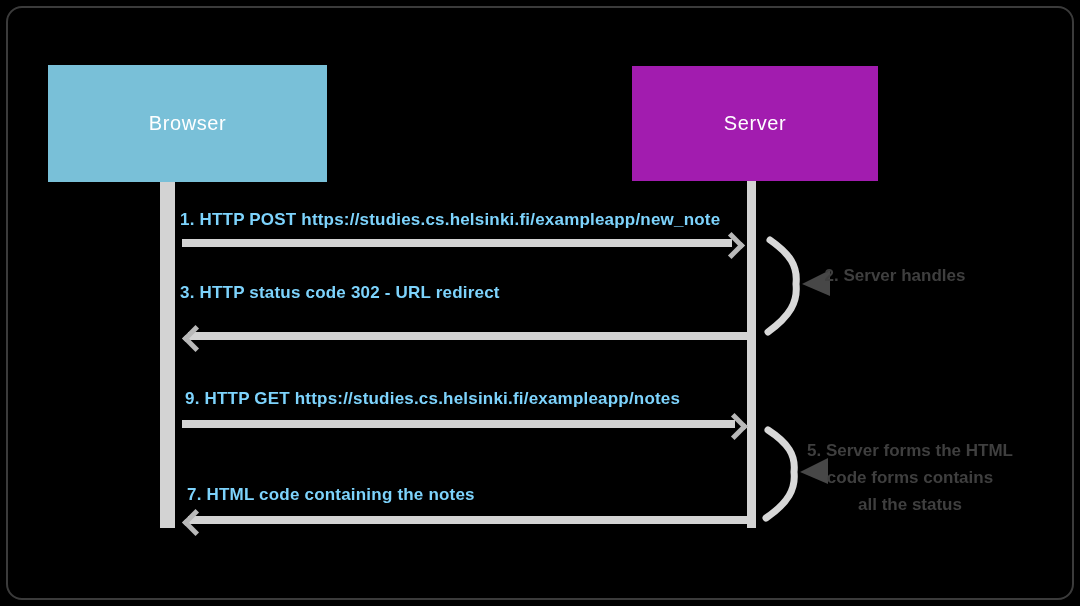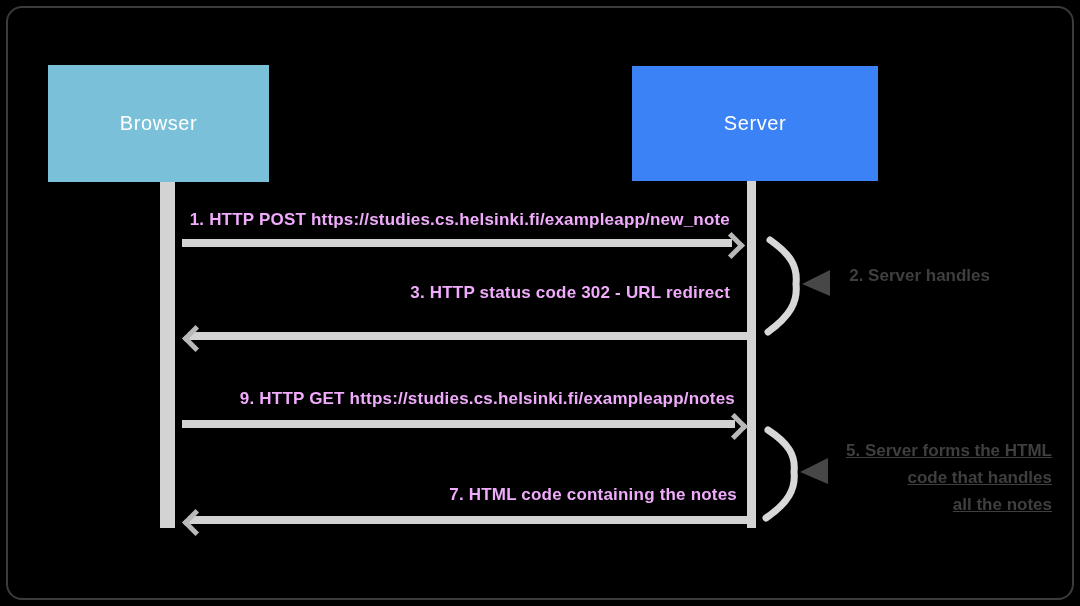--- a/index.html
+++ b/index.html
@@ -10,46 +10,46 @@
   }
   .frame{
     position:absolute;left:6px;top:6px;width:1064px;height:590px;
     border:2px solid rgba(130,130,130,.45);border-radius:16px;
     pointer-events:none;
   }
   .actor-box{
     position:absolute;display:flex;align-items:center;justify-content:center;
     color:#fff;font-size:20px;letter-spacing:.6px;font-weight:500;
   }
-  .actor-browser{left:48px;top:65px;width:221px;height:117px;background:#79c0d8;}
-  .actor-server{left:632px;top:66px;width:246px;height:115px;background:#3b82f6;}
+  .actor-browser{left:48px;top:65px;width:279px;height:117px;background:#79c0d8;}
+  .actor-server{left:632px;top:66px;width:246px;height:115px;background:#a21caf;}
   .lifeline{position:absolute;background:#d3d3d3;}
   .lifeline-browser{left:160px;top:182px;width:15px;height:346px;}
   .lifeline-server{left:747px;top:181px;width:9px;height:347px;}
   .msg-line{position:absolute;height:8px;background:#d3d3d3;}
   .msg-label{
-    position:absolute;text-align:right;color:#f0abfc;
+    position:absolute;text-align:left;color:#7dd3fc;
     font-size:17px;font-weight:bold;letter-spacing:.2px;white-space:nowrap;
   }
   .chevron{position:absolute;width:14px;height:14px;}
   .chevron-right{
     border-top:5px solid #b9b9b9;border-right:5px solid #b9b9b9;
     transform:rotate(45deg);
   }
   .chevron-left{
     border-top:5px solid #b9b9b9;border-right:5px solid #b9b9b9;
     transform:rotate(-135deg);
   }
   .brace-svg{position:absolute;}
   .server-note{
-    position:absolute;text-align:right;color:#3f3f3f;
+    position:absolute;text-align:center;color:#3f3f3f;
     font-size:17px;font-weight:bold;line-height:27px;white-space:nowrap;
   }
   .note-1{left:800px;top:262px;width:190px;}
-  .note-2{left:832px;top:437px;width:220px;text-decoration:underline;}
+  .note-2{left:800px;top:437px;width:220px;}
 </style>
 </head>
 <body>
 
 <div class="frame"></div>
 
 <div class="actor-box actor-browser">
   <span>Browser</span>
 </div>
 <div class="actor-box actor-server">
@@ -78,19 +78,19 @@
 <div class="msg-label" style="left:185px;top:389px;width:550px;">9. HTTP GET https://studies.cs.helsinki.fi/exampleapp/notes</div>
 <div class="msg-line" style="left:182px;top:420px;width:553px;"></div>
 <span class="chevron chevron-right" style="left:725px;top:417px;"></span>
 
 <svg class="brace-svg" style="left:756px;top:424px;" width="90" height="100" viewBox="0 0 90 100">
   <path d="M 12 6 C 32 19 40 31 38 48 C 40 65 32 79 10 94" fill="none" stroke="#d8d8d8" stroke-width="7" stroke-linecap="round"></path>
   <polygon points="44,48 72,34 72,60" fill="#474747"></polygon>
 </svg>
 <div class="server-note note-2">
   <div>5. Server forms the HTML</div>
-  <div>code that handles</div>
-  <div>all the notes</div>
+  <div>code forms contains</div>
+  <div>all the status</div>
 </div>
 
 <div class="msg-label" style="left:187px;top:485px;width:550px;">7. HTML code containing the notes</div>
 <div class="msg-line" style="left:188px;top:516px;width:560px;"></div>
 <span class="chevron chevron-left" style="left:186px;top:513px;"></span>
 
 </body></html>

